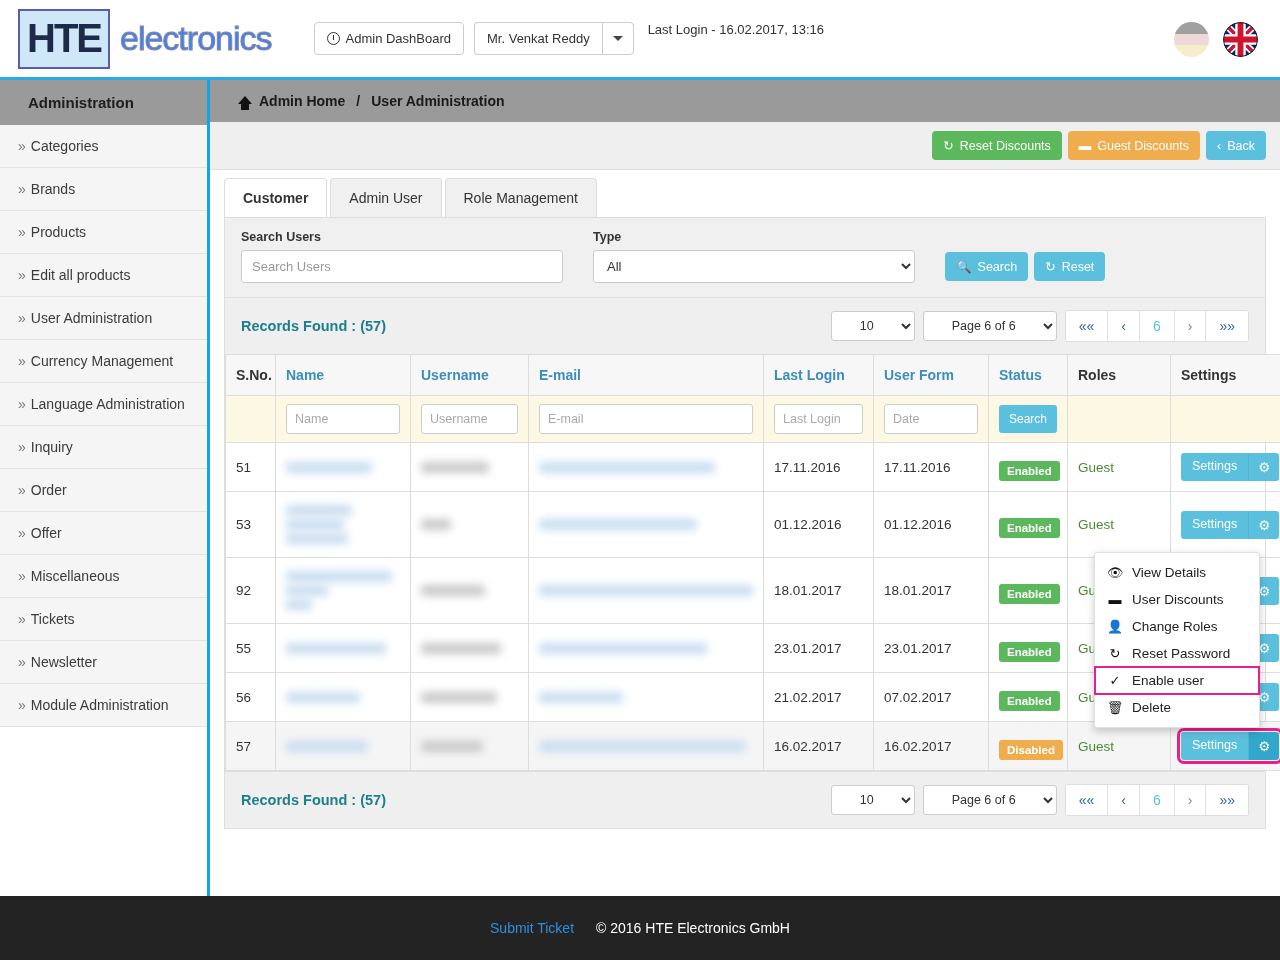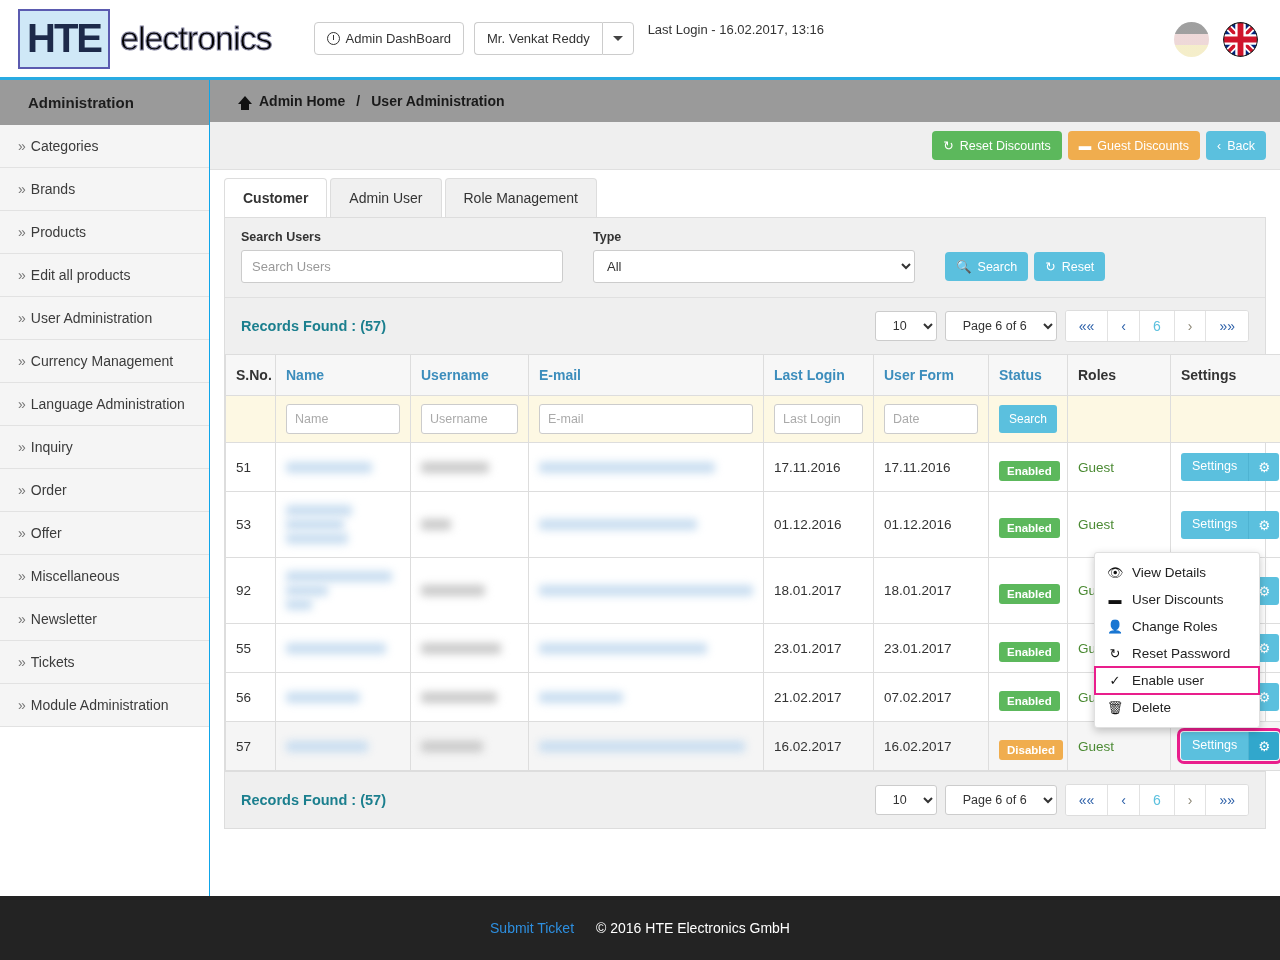--- a/index.html
+++ b/index.html
@@ -12,40 +12,40 @@
   }
 
   
   .topbar { height:80px; background:#fff; display:flex; align-items:center; padding:0 18px;
             border-bottom:3px solid #29abe2; position:relative; }
   .logo { display:flex; align-items:center; gap:10px; }
   .logo-mark { width:92px; height:60px; border:2px solid #5b5bb0; background:#cfe8f7;
                display:flex; align-items:center; justify-content:center;
                font-family:"Liberation Sans", sans-serif; font-weight:bold; font-size:40px;
                color:#1d2a4a; letter-spacing:-2px; }
-  .logo-word { font-size:34px; color:#000000; -webkit-text-stroke:1px #8a8aa5;
+  .logo-word { font-size:34px; color:#3b82f6; -webkit-text-stroke:1px #8a8aa5;
                text-shadow:0 0 1px #8a8aa5; font-weight:500; letter-spacing:-1px; }
   .hdr-center { display:flex; align-items:flex-start; margin-left:42px; gap:0; }
   .hbtn { border:1px solid #ccc; background:#fff; border-radius:4px; padding:8px 12px;
           font-size:13px; color:#333; display:flex; align-items:center; gap:6px; height:33px; }
   .hgroup { display:flex; margin-left:10px; }
   .hgroup .hbtn:first-child { border-radius:4px 0 0 4px; border-right:none; }
   .hgroup .caret-btn { border-radius:0 4px 4px 0; padding:8px 10px; }
   .caret { width:0;height:0;border-left:5px solid transparent;border-right:5px solid transparent;
            border-top:5px solid #444; }
   .lastlogin { margin-left:14px; font-size:13px; color:#333; white-space:nowrap; }
   .flags { position:absolute; right:22px; top:22px; display:flex; gap:14px; align-items:center; }
   .flag { width:35px; height:35px; border-radius:50%; display:block; }
   .flag-de { background:linear-gradient(#2b2b2b 0 33%,#d9a9a9 33% 66%,#e8d98a 66% 100%); opacity:.45; }
   .clock-ic { width:13px;height:13px;border:1.6px solid #333;border-radius:50%; position:relative; display:inline-block;}
   .clock-ic::after{content:"";position:absolute;left:5px;top:2px;width:1.4px;height:5px;background:#333;}
 
   
   .wrap { display:flex; height:816px; }
-  .sidebar { width:210px; border-right:1px solid #0ea5e9; background:#fff; }
+  .sidebar { width:210px; border-right:3px solid #0ea5e9; background:#fff; }
   .side-head { background:#9a9a9a; color:#1d1d1d; font-weight:bold; font-size:15px;
                padding:14px 0 14px 28px; }
   .side-item { border-bottom:1px solid #e2e2e2; background:#f5f5f5; padding:13px 0 13px 18px;
                font-size:14px; color:#3b3b3b; }
   .side-item .chev { color:#777; margin-right:5px; }
 
   .content { flex:1; min-width:0; background:#fff; }
   .crumb { background:#9a9a9a; color:#1a1a1a; font-weight:bold; font-size:14px;
            padding:13px 0 13px 28px; display:flex; align-items:center; gap:7px; }
   .crumb .sep { font-weight:bold; color:#1a1a1a; margin:0 4px; }
@@ -74,21 +74,21 @@
   .finput::placeholder { color:#999; }
   .fselect { border:1px solid #ccc; border-radius:3px; padding:7px 9px; font-size:13px; background:#fff;
              font-family:"Liberation Sans",sans-serif; color:#333; }
   .srch-btns { display:flex; gap:6px; padding-bottom:2px; }
 
   .recbar { background:#efefef; display:flex; align-items:center; justify-content:space-between;
             padding:12px 16px; }
   .recbar-bottom { border-top:1px solid #ddd; }
   .rectext { color:#1b7f8e; font-weight:bold; font-size:14.5px; }
   .pager { display:flex; align-items:center; gap:8px; }
-  .pg-select { border:1px solid #ccc; border-radius:3px; padding:6px 13px; font-size:12.5px;
+  .pg-select { border:1px solid #ccc; border-radius:3px; padding:6px 24px; font-size:12.5px;
                background:#fff; font-family:"Liberation Sans",sans-serif; color:#333; }
   .pg-btns { display:flex; border:1px solid #ddd; border-radius:3px; overflow:hidden; background:#fff; }
   .pg-btn { padding:7px 13px; border-right:1px solid #e2e2e2; color:#2b5fa8; font-size:14px; background:#fff; }
   .pg-btn:last-child { border-right:none; }
   .pg-btn.mid { color:#5bc0de; }
   .pg-btn.dim { color:#8b8574; }
 
   table { border-collapse:collapse; width:100%; table-layout:fixed; }
   th { border:1px solid #ddd; background:#f7f7f7; color:#3c8dbc; font-weight:bold; font-size:14px;
        text-align:left; padding:12px 10px; }
@@ -175,22 +175,22 @@
     <div class="side-item"><span class="chev">»</span><span>Brands</span></div>
     <div class="side-item"><span class="chev">»</span><span>Products</span></div>
     <div class="side-item"><span class="chev">»</span><span>Edit all products</span></div>
     <div class="side-item"><span class="chev">»</span><span>User Administration</span></div>
     <div class="side-item"><span class="chev">»</span><span>Currency Management</span></div>
     <div class="side-item"><span class="chev">»</span><span>Language Administration</span></div>
     <div class="side-item"><span class="chev">»</span><span>Inquiry</span></div>
     <div class="side-item"><span class="chev">»</span><span>Order</span></div>
     <div class="side-item"><span class="chev">»</span><span>Offer</span></div>
     <div class="side-item"><span class="chev">»</span><span>Miscellaneous</span></div>
+    <div class="side-item"><span class="chev">»</span><span>Tickets</span></div>
     <div class="side-item"><span class="chev">»</span><span>Newsletter</span></div>
-    <div class="side-item"><span class="chev">»</span><span>Tickets</span></div>
     <div class="side-item"><span class="chev">»</span><span>Module Administration</span></div>
   </div>
 
   <div class="content relwrap">
     <div class="crumb">
       <span class="home-ic"></span>
       <span>Admin Home</span>
       <span class="sep">/</span>
       <span>User Administration</span>
     </div>

